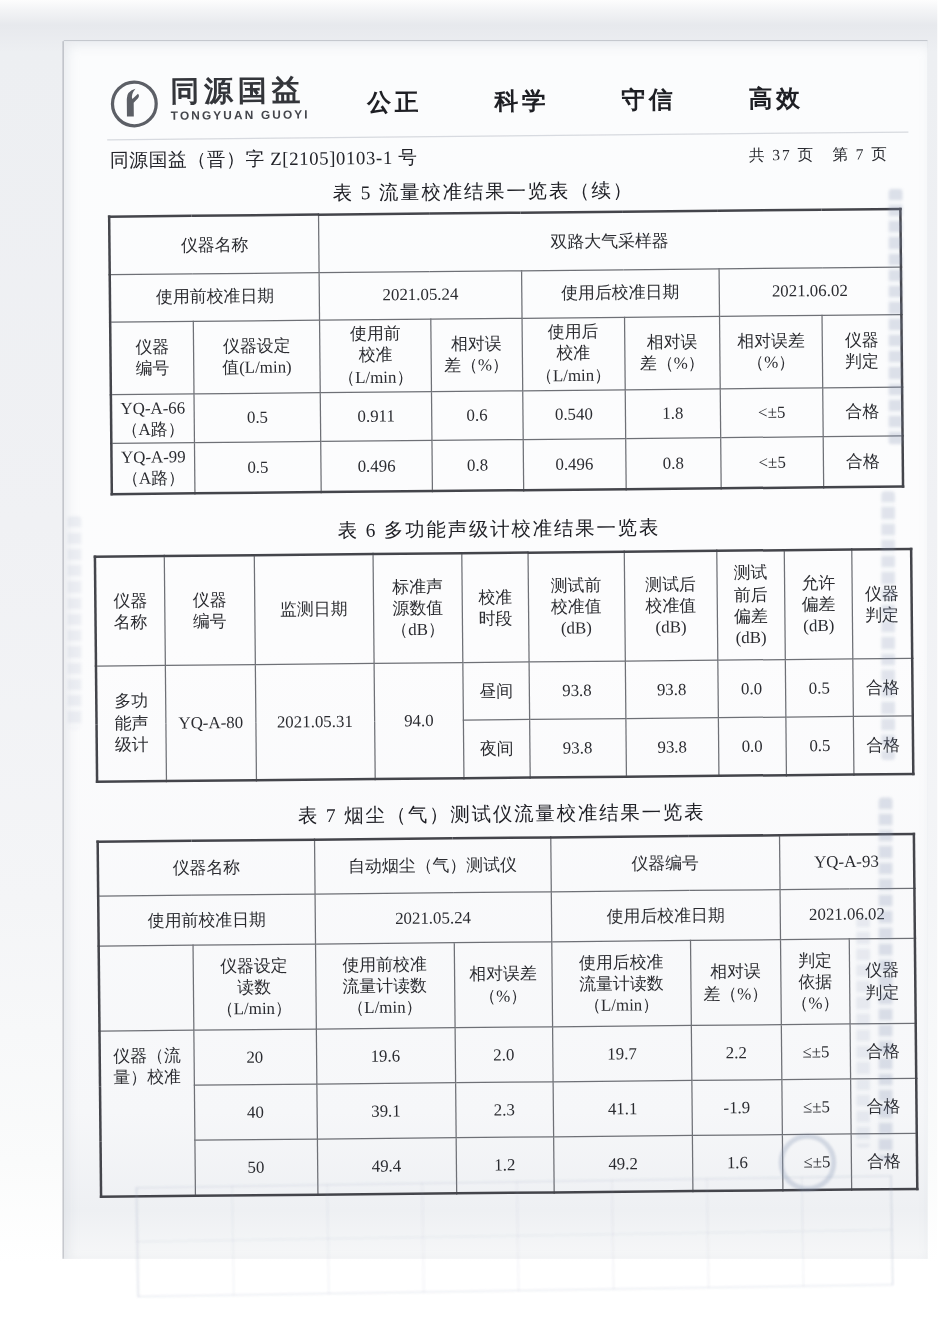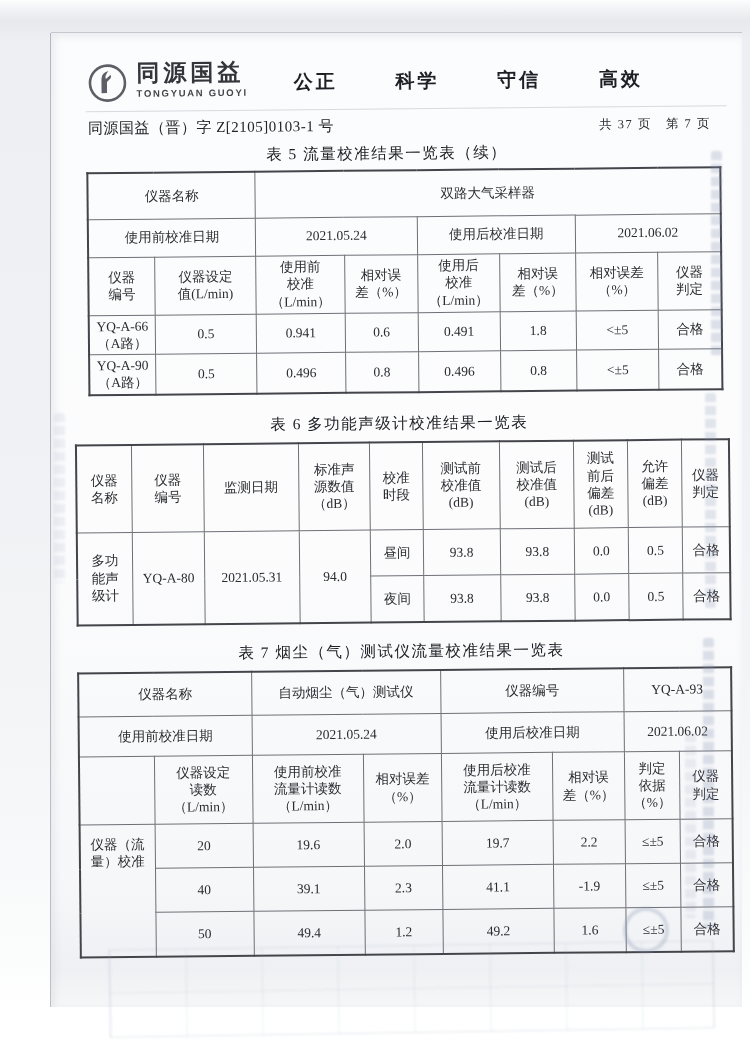--- a/index.html
+++ b/index.html
@@ -145,29 +145,29 @@
 差（%）</th>
           <th>相对误差
 （%）</th>
           <th>仪器
 判定</th>
         </tr>
         <tr class="hd">
           <td>YQ-A-66
 （A路）</td>
           <td>0.5</td>
-          <td>0.941</td>
+          <td>0.911</td>
           <td>0.6</td>
-          <td>0.491</td>
+          <td>0.540</td>
           <td>1.8</td>
           <td>&lt;±5</td>
           <td>合格</td>
         </tr>
         <tr class="hd">
-          <td>YQ-A-90
+          <td>YQ-A-99
 （A路）</td>
           <td>0.5</td>
           <td>0.496</td>
           <td>0.8</td>
           <td>0.496</td>
           <td>0.8</td>
           <td>&lt;±5</td>
           <td>合格</td>
         </tr>
       </tbody>

